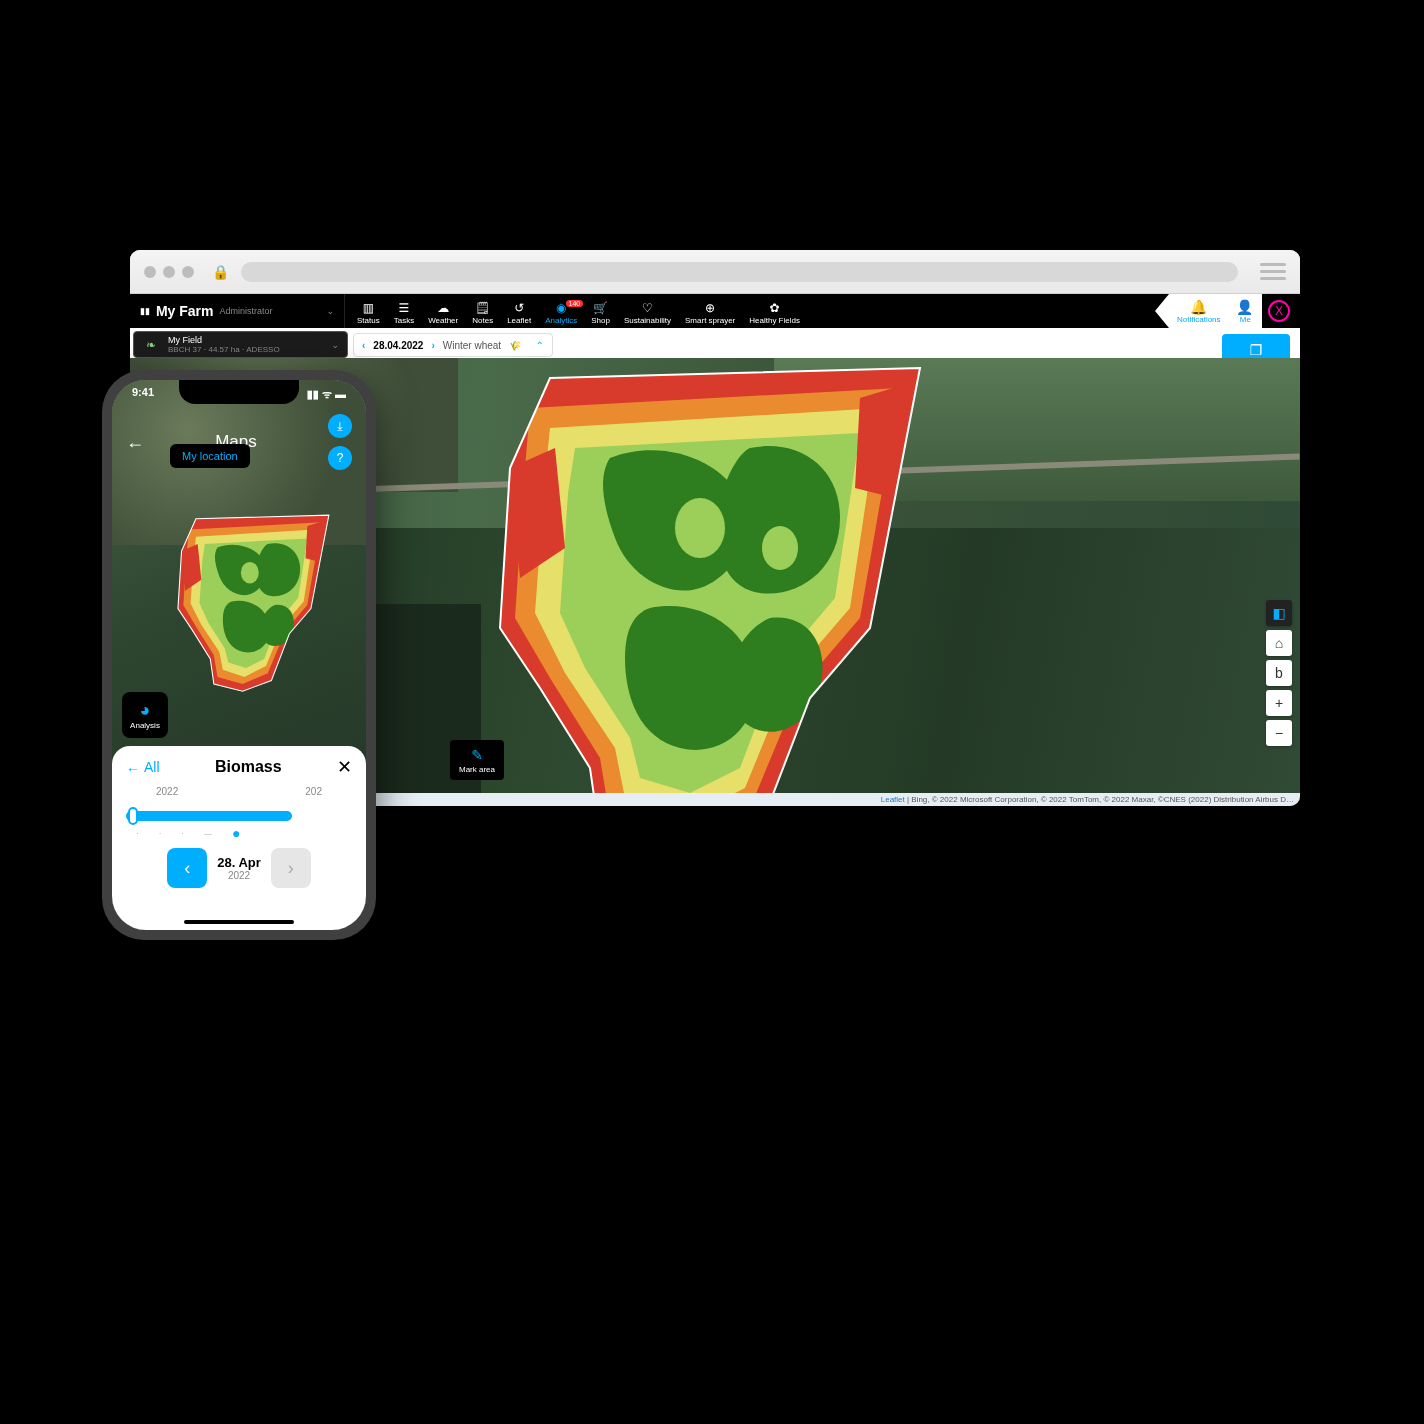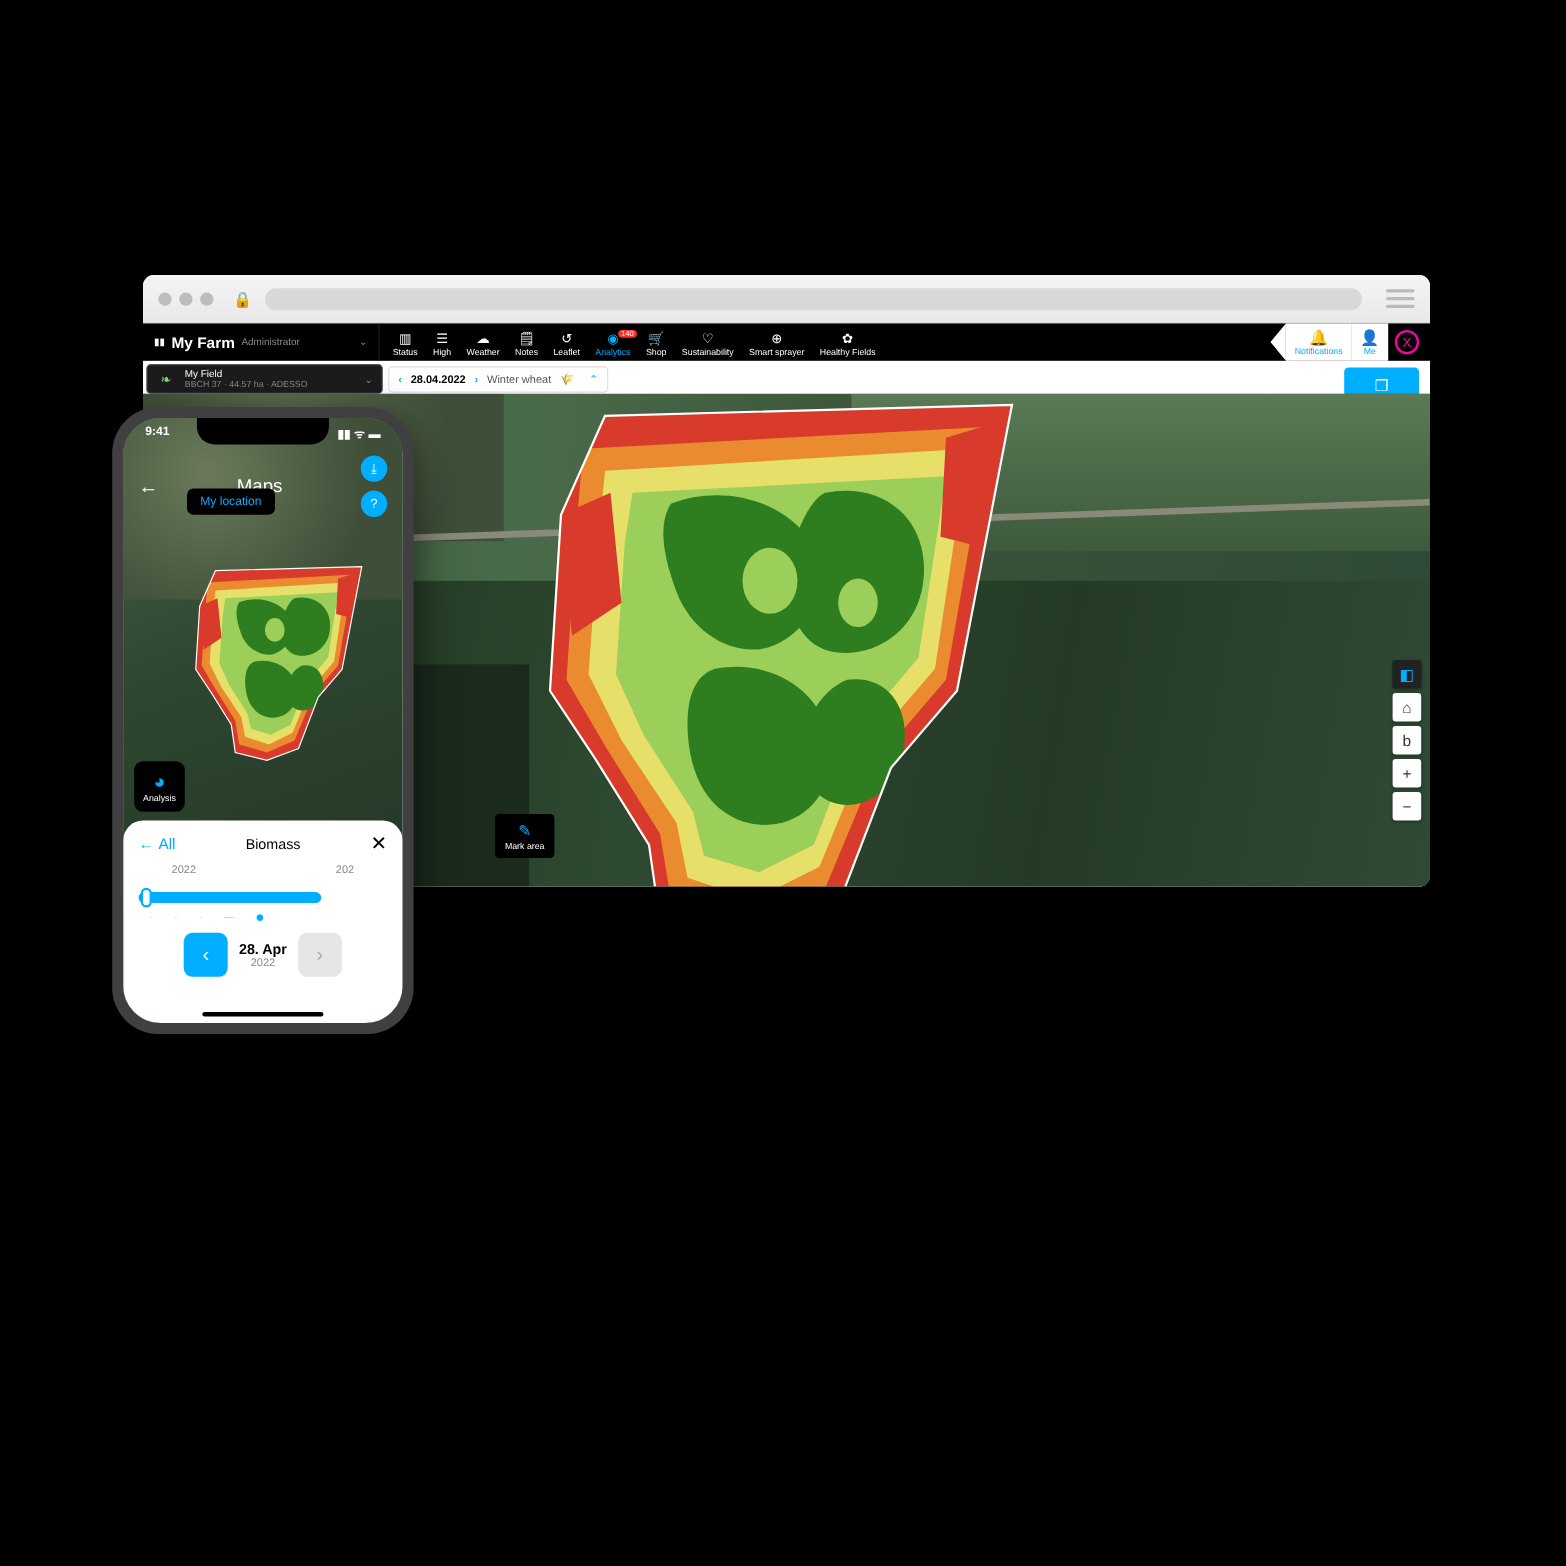--- a/index.html
+++ b/index.html
@@ -119,21 +119,21 @@
   .phone-top{position:absolute;top:34px;left:0;right:0;display:flex;align-items:center;justify-content:space-between;padding:0 14px;z-index:4;color:#fff;}
   .phone-top .title{font-size:17px;font-weight:500;}
   .phone-top .rb{display:flex;flex-direction:column;gap:8px;}
   .phone-top .rb span{width:24px;height:24px;background:#00aeff;border-radius:50%;display:flex;align-items:center;justify-content:center;color:#fff;font-size:12px;}
   .mylocpill{position:absolute;top:64px;left:58px;background:#000;color:#00aeff;font-size:11px;padding:6px 12px;border-radius:6px;z-index:4;}
   .analysisbtn{position:absolute;left:10px;bottom:192px;width:46px;height:46px;background:#000;border-radius:8px;display:flex;flex-direction:column;align-items:center;justify-content:center;color:#fff;font-size:8px;z-index:4;}
   .analysisbtn .ico{color:#00aeff;font-size:18px;}
   .phone-panel{position:absolute;left:0;right:0;bottom:0;height:184px;background:#fff;border-radius:18px 18px 0 0;z-index:5;padding:10px 14px;}
   .panel-hdr{display:flex;align-items:center;justify-content:space-between;}
   .panel-hdr .back{color:#00aeff;font-size:14px;display:flex;align-items:center;gap:4px;}
-  .panel-hdr .ttl{font-weight:normal;font-size:13px;}
+  .panel-hdr .ttl{font-weight:bold;font-size:16px;}
   .panel-hdr .x{font-size:18px;}
   .yearrow{display:flex;justify-content:space-between;font-size:10px;color:#888;margin-top:8px;padding:0 30px;}
   .slider{margin-top:6px;position:relative;height:22px;}
   .slider .track{position:absolute;left:0;right:60px;top:8px;height:10px;background:#00aeff;border-radius:6px;}
   .slider .thumb{position:absolute;left:2px;top:4px;width:10px;height:18px;background:#fff;border:2px solid #00aeff;border-radius:5px;}
   .ticks{display:flex;gap:20px;margin-top:4px;font-size:8px;color:#aaa;padding-left:10px;}
   .ticks span.dot{color:#00aeff;font-size:14px;line-height:8px;}
   .datenav{display:flex;align-items:center;justify-content:center;gap:10px;margin-top:10px;}
   .datenav .btn{width:40px;height:40px;border-radius:8px;display:flex;align-items:center;justify-content:center;font-size:18px;}
   .datenav .btn.prev{background:#00aeff;color:#fff;}
@@ -171,21 +171,21 @@
       <span class="role">Administrator</span>
       <span class="chev">⌄</span>
     </div>
     <div class="navitems" id="navitems">
         <div class="navitem">
           <span class="ico">▥</span>
           <span>Status</span>
         </div>
         <div class="navitem">
           <span class="ico">☰</span>
-          <span>High</span>
+          <span>Tasks</span>
         </div>
         <div class="navitem">
           <span class="ico">☁</span>
           <span>Weather</span>
         </div>
         <div class="navitem">
           <span class="ico">🗒</span>
           <span>Notes</span>
         </div>
         <div class="navitem">
@@ -326,20 +326,23 @@
     </div>
 
     <div class="mapctrl" id="mapctrl">
         <button class="dark">◧</button>
         <button>⌂</button>
         <button>b</button>
         <button>+</button>
         <button>−</button>
       </div>
 
+    <div class="attribution">
+      <a>Leaflet</a><span> | Bing, © 2022 Microsoft Corporation, © 2022 TomTom, © 2022 Maxar, ©CNES (2022) Distribution Airbus D…</span>
+    </div>
   </div>
 </div>
 
 <div class="phone">
   <div class="phone-screen">
     <div class="phone-notch"></div>
     <div class="phone-status">
       <span>9:41</span>
       <span>▮▮ ᯤ ▬</span>
     </div>

